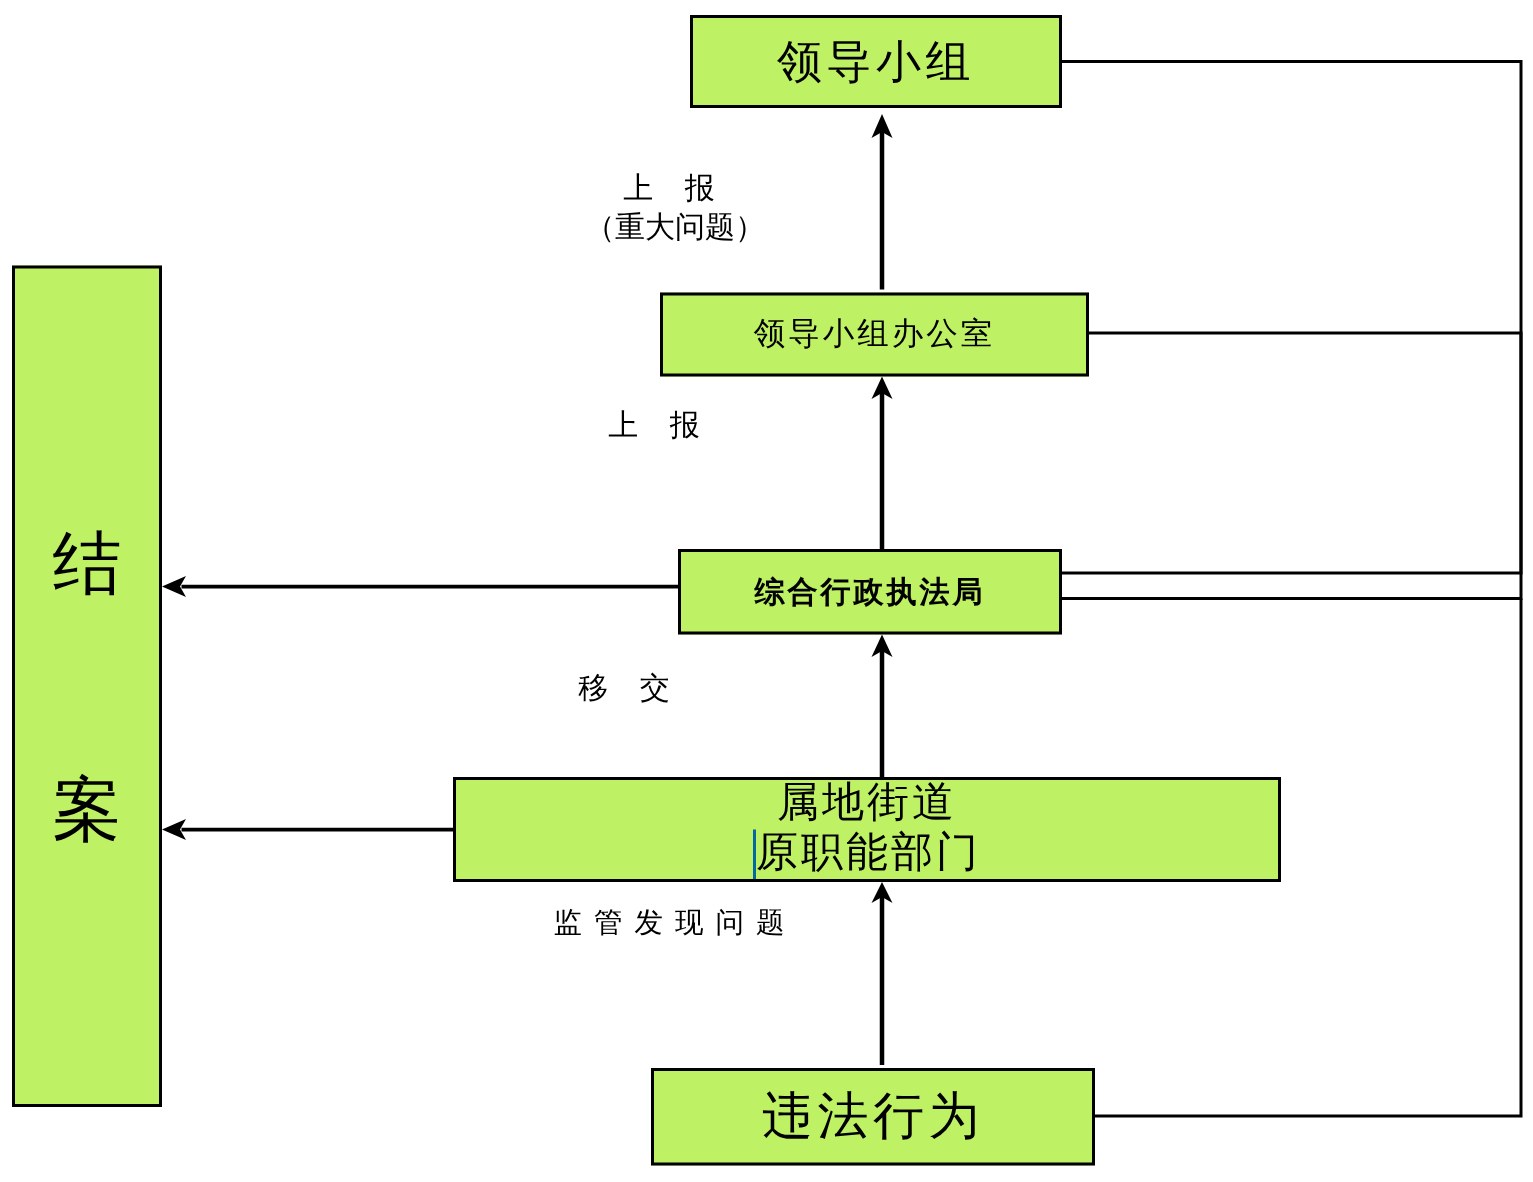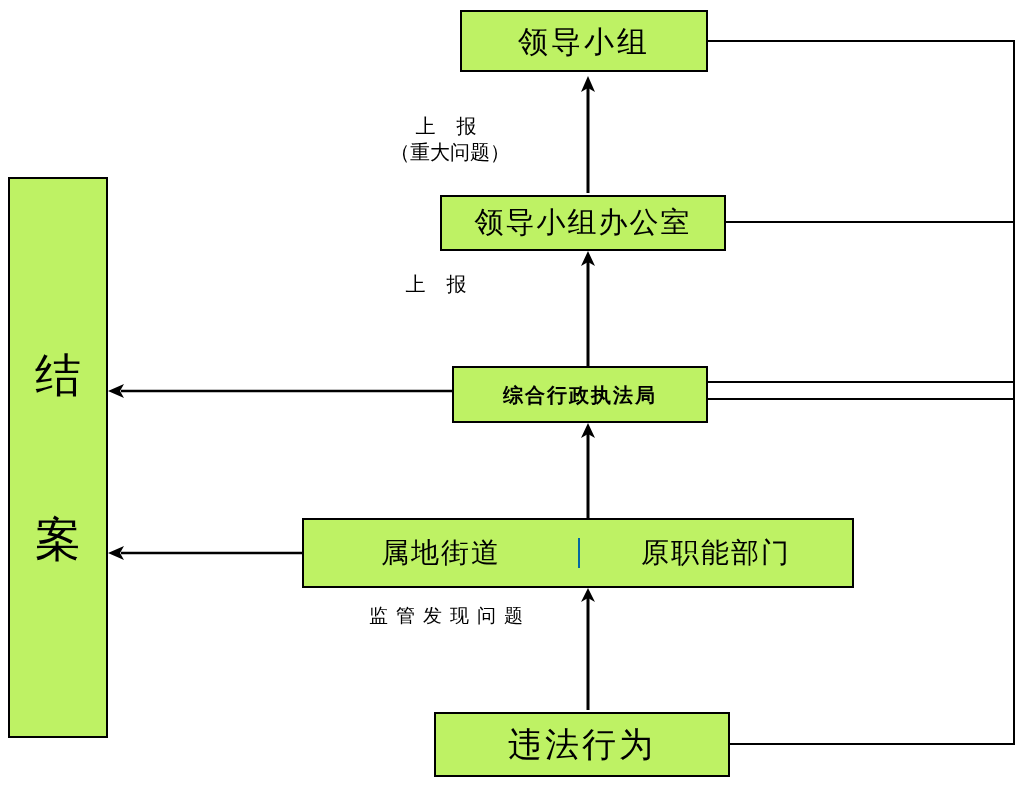--- a/index.html
+++ b/index.html
@@ -35,34 +35,34 @@
     white-space: nowrap;
   }
   
   #node-leading-group {
     left: 460px; top: 10px; width: 248px; height: 62px;
     font-size: 30px;
     letter-spacing: 3px;
   }
   #node-leading-group-office {
     left: 440px; top: 195px; width: 286px; height: 56px;
-    font-size: 29px;
+    font-size: 21px;
     letter-spacing: 2px;
   }
   #node-enforcement-bureau {
     left: 452px; top: 366px; width: 256px; height: 57px;
     font-size: 20px;
     font-weight: bold;
     letter-spacing: 2px;
   }
   #node-split {
     left: 302px; top: 518px; width: 552px; height: 70px;
     padding: 0;
     display: flex;
-    flex-direction: row;
+    flex-direction: column;
   }
   .split-cell {
     flex: 1 1 50%;
     display: flex;
     align-items: center;
     justify-content: center;
     font-size: 28px;
     letter-spacing: 2px;
     box-sizing: border-box;
   }
@@ -199,19 +199,20 @@
   <div class="edge-label" id="label-report-major">
     <span class="lbl-line1">上  报</span>
     <span class="lbl-line2">（重大问题）</span>
   </div>
 
   <div class="edge-label" id="label-report-complex">
     <span class="lbl-line1">上  报</span>
   </div>
 
   <div class="edge-label" id="label-transfer">
+    <span class="lbl-line1">移  交</span>
   </div>
 
   <div class="edge-label" id="label-supervision">
     <span class="lbl-line1">监管发现问题</span>
   </div>
 
 </div>
 
 </body></html>

